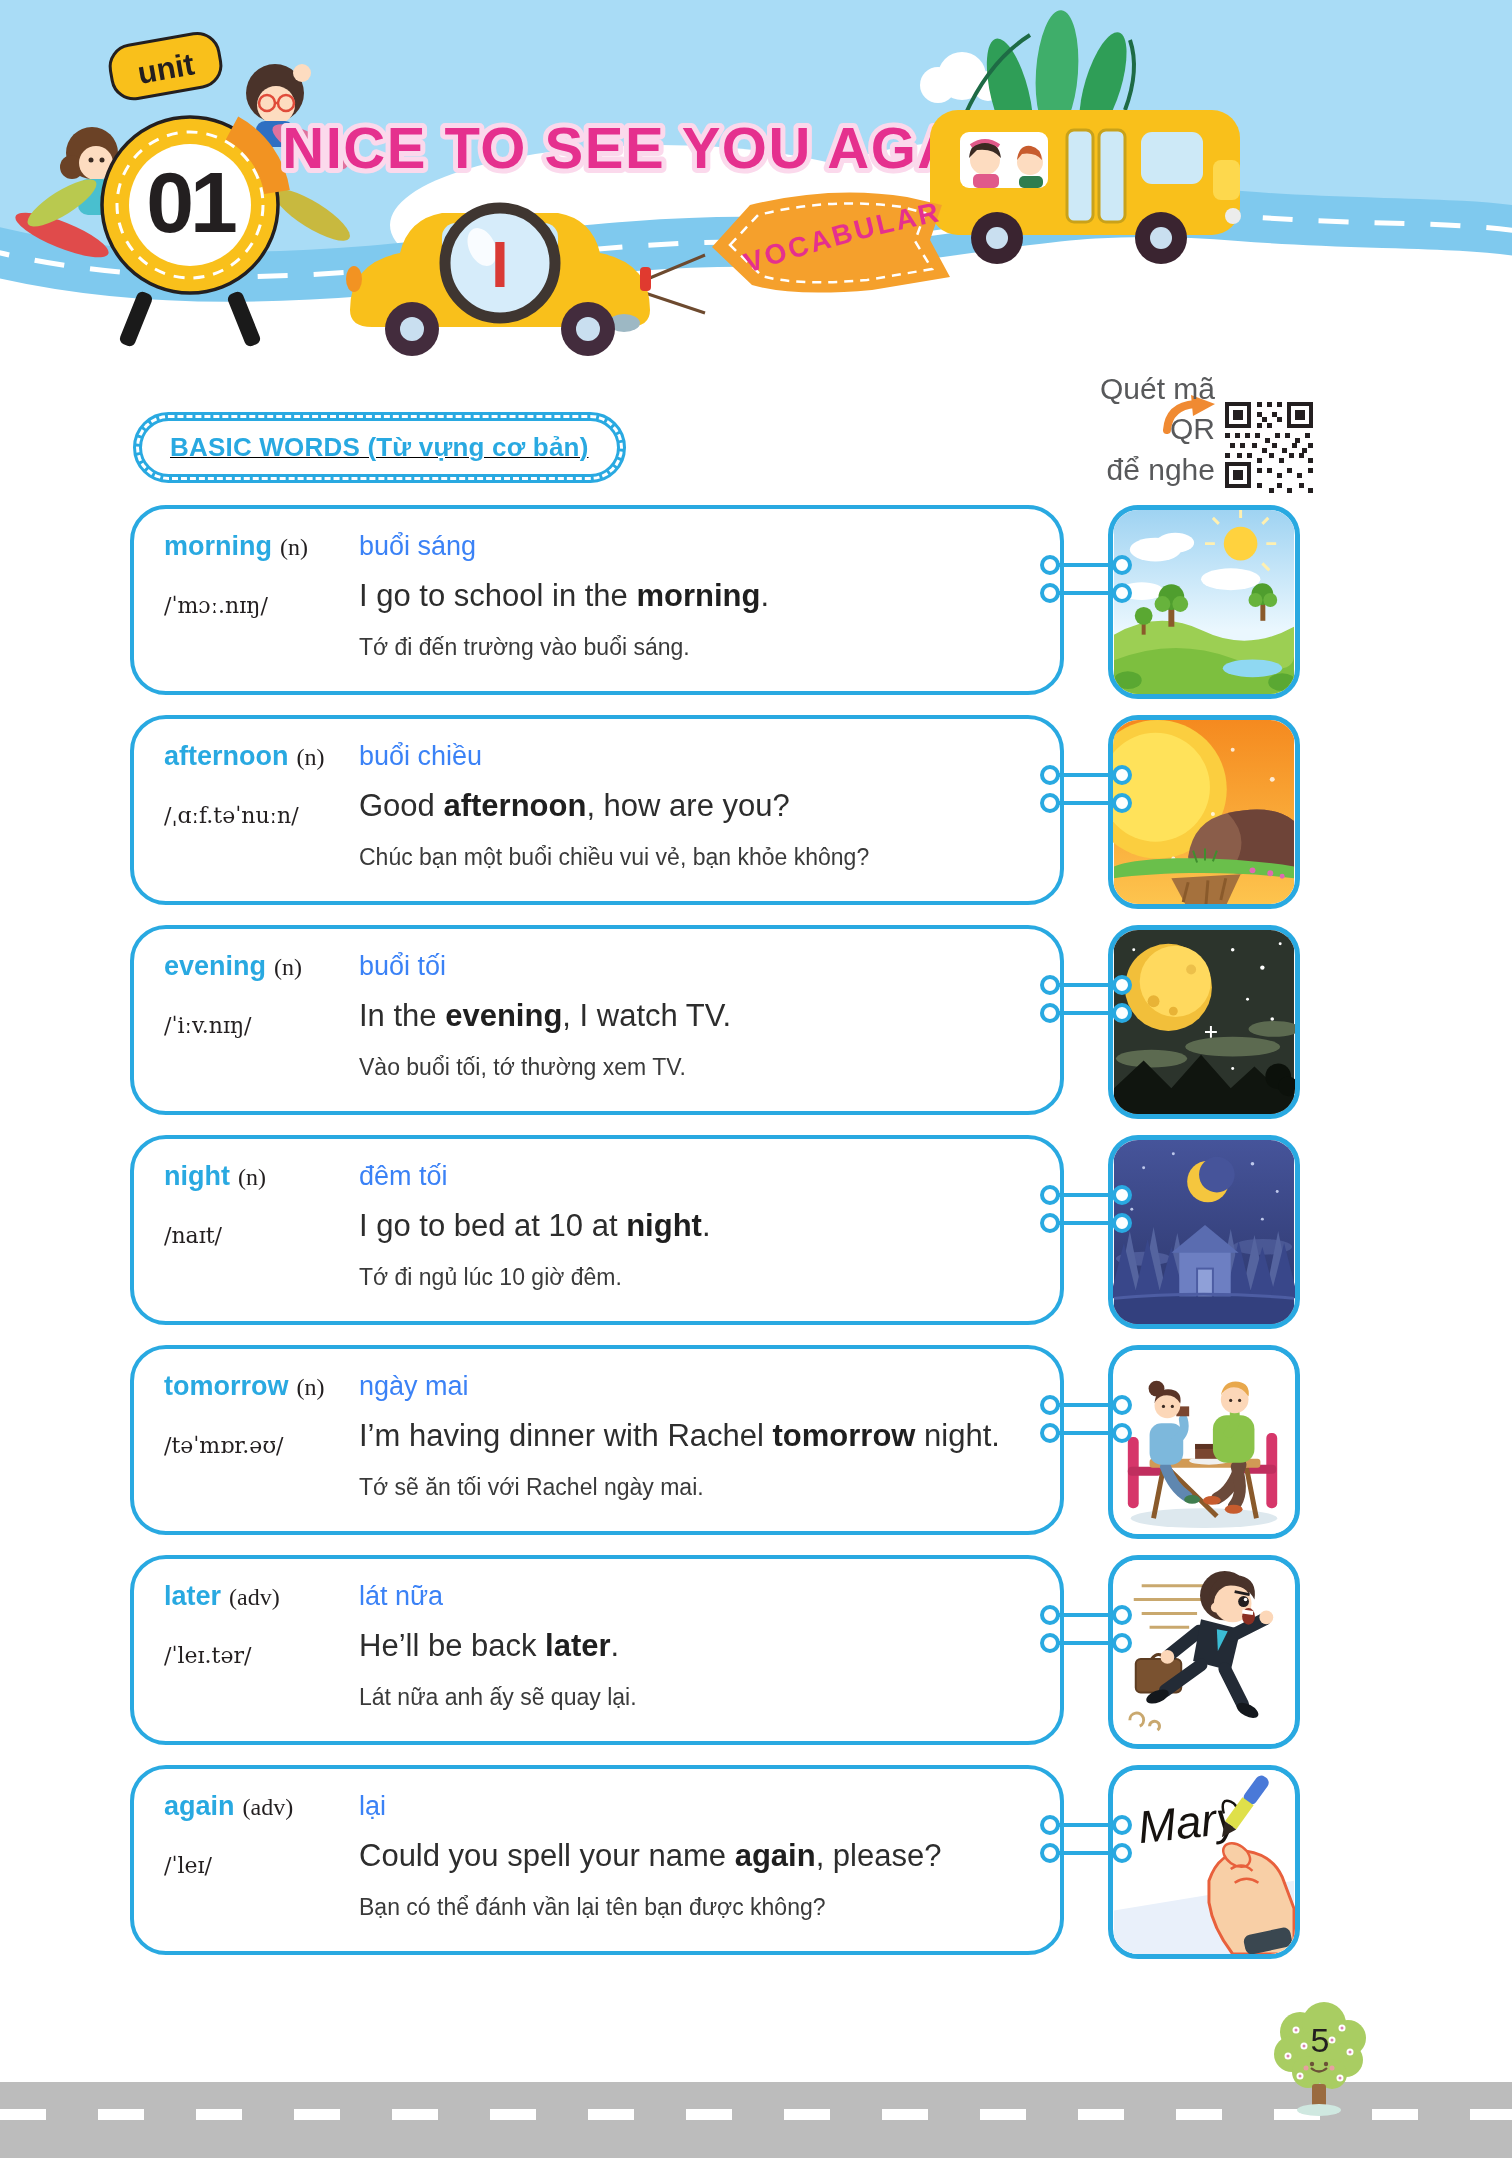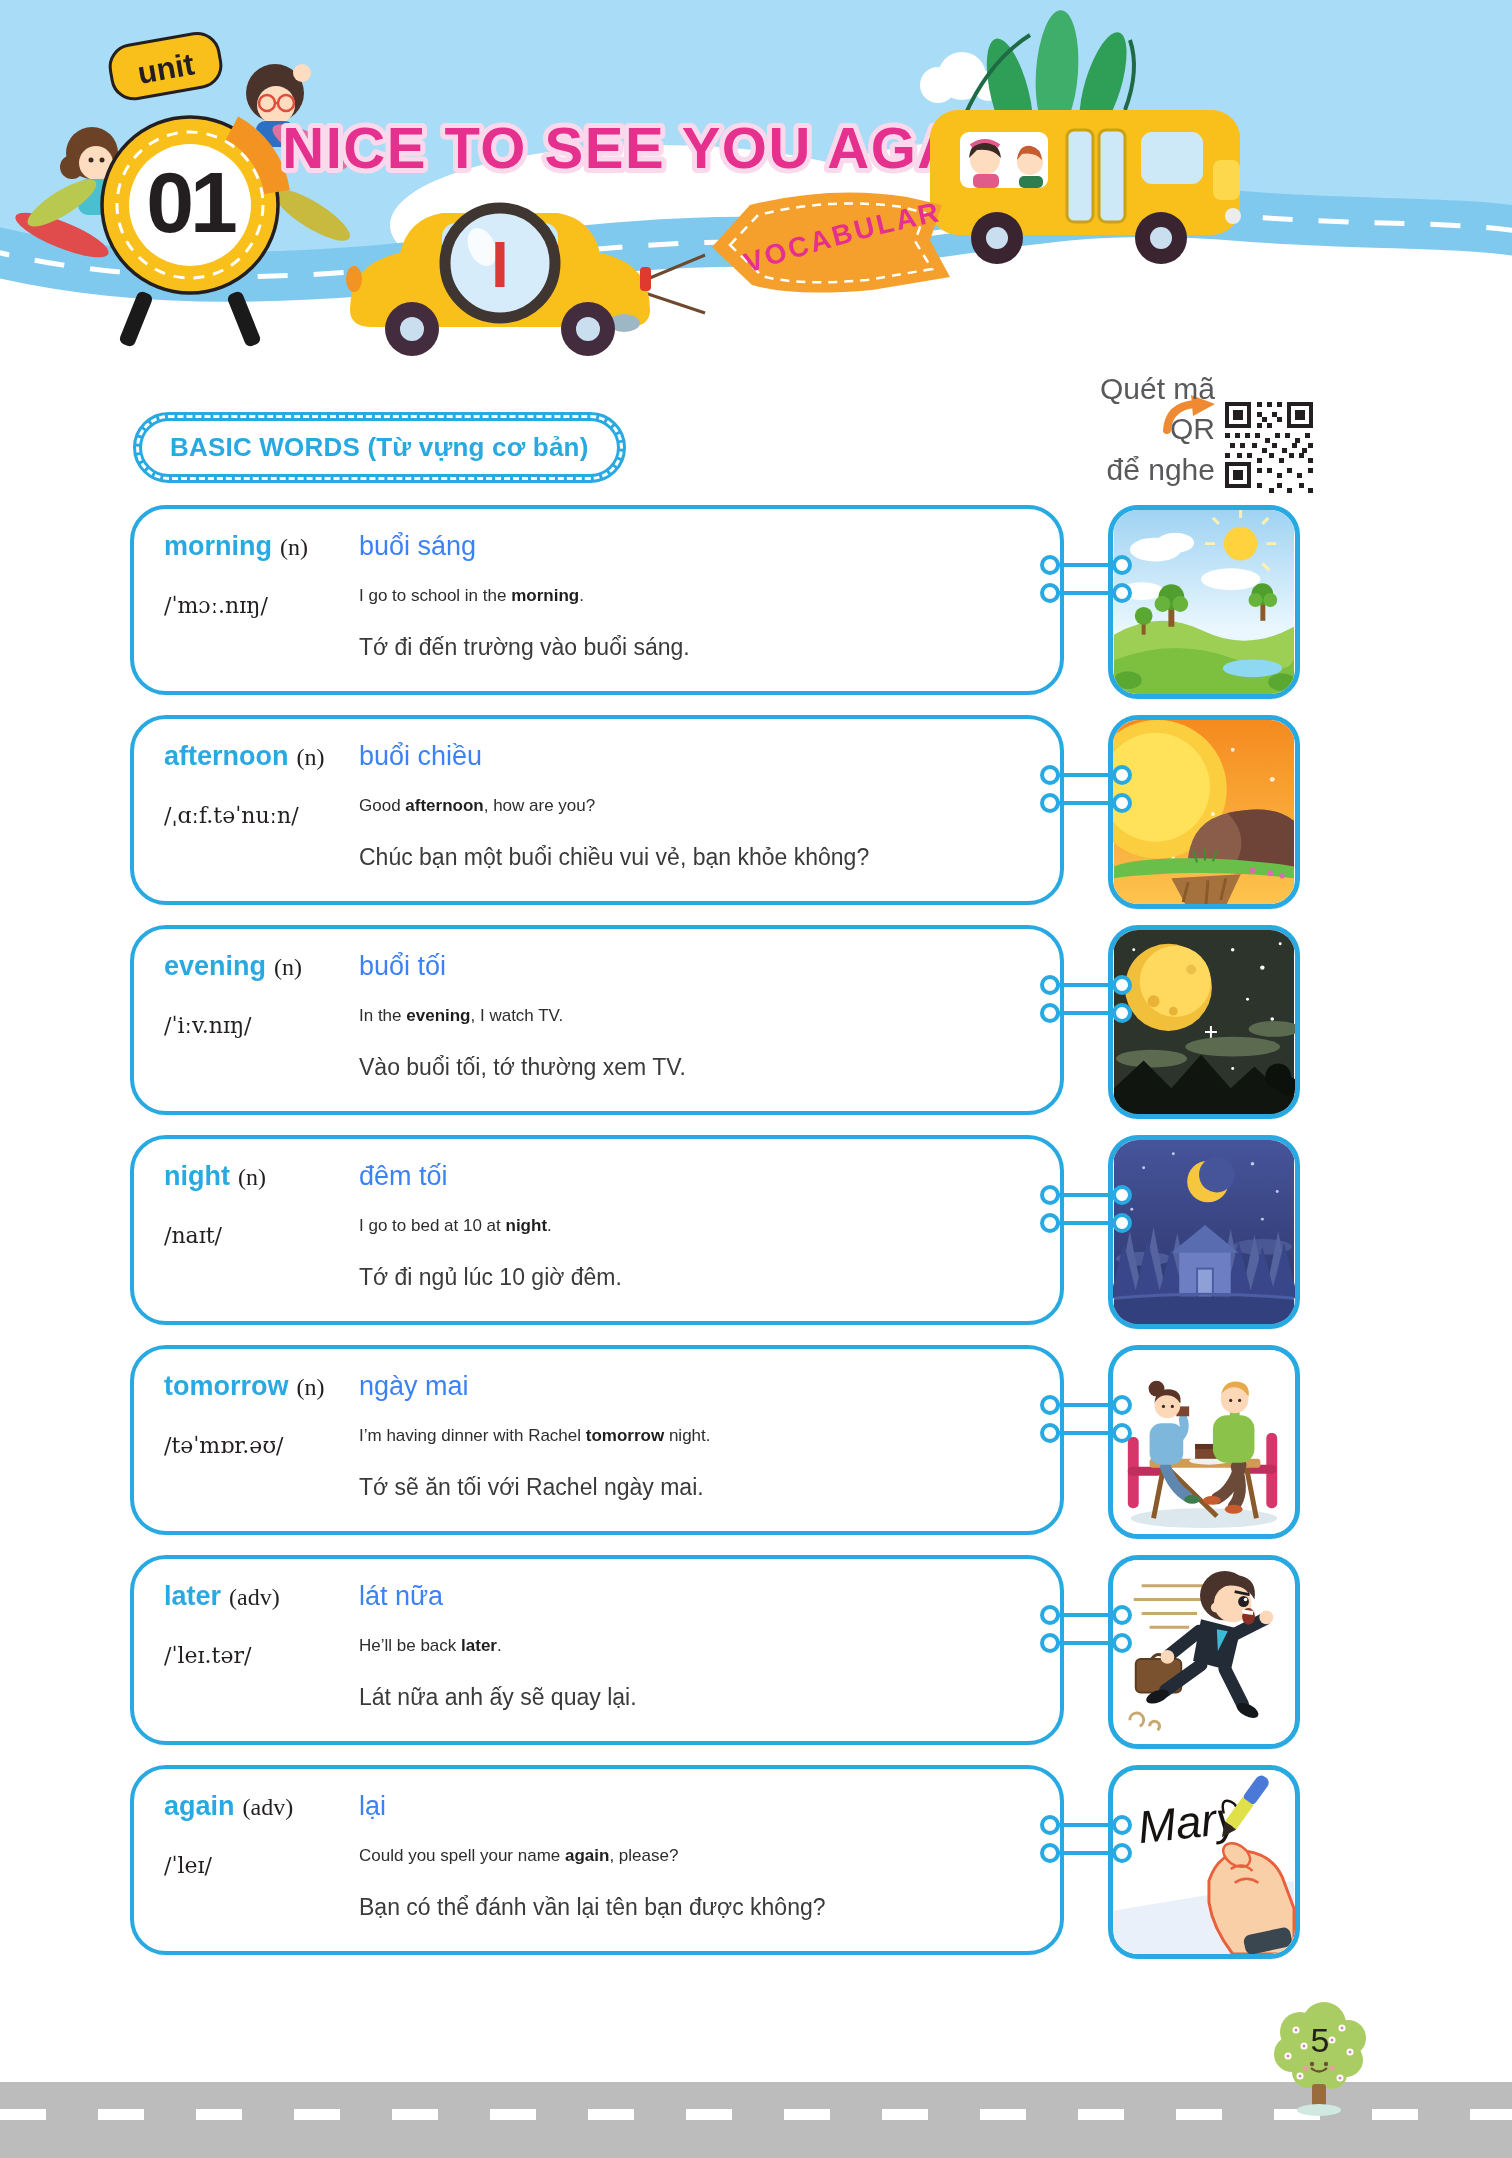--- a/index.html
+++ b/index.html
@@ -5,21 +5,21 @@
   html,body{margin:0;padding:0;background:#fff;}
   .page{position:relative;width:1512px;height:2158px;background:#fff;overflow:hidden;
         font-family:"Liberation Sans",sans-serif;}
   svg text{font-family:"Liberation Sans",sans-serif;}
 
   
   .header-svg{position:absolute;left:0;top:0;}
 
   
   .basic-words{position:absolute;left:133px;top:412px;background:#fff;
-    border:9px solid #29a9e1;border-radius:46px;padding:11px 28px;}
+    border:9px solid #29a9e1;border-radius:46px;padding:11px 28px;text-decoration:underline;}
   .basic-words::before{content:"";position:absolute;inset:-6px;border:3px dashed #fff;
     border-radius:46px;pointer-events:none;}
   .basic-words span{color:#29a9e1;font-weight:bold;font-size:26px;letter-spacing:.2px;}
 
   
   .qr-block{position:absolute;left:1093px;top:396px;display:flex;gap:10px;align-items:flex-start;}
   .qr-left{position:relative;width:122px;height:100px;}
   .qr-arrow{position:absolute;top:-2px;right:-4px;}
   .qr-caption{position:absolute;bottom:6px;right:0;text-align:right;color:#58595b;
     font-size:30px;line-height:1.35;}
@@ -30,21 +30,21 @@
   .vocab-row{display:flex;height:190px;position:relative;}
   .vocab-card{flex:1;background:#fff;border:4px solid #29a9e1;border-radius:36px;
     box-sizing:border-box;display:flex;padding:20px 24px 0 30px;}
   .card-left{width:195px;flex-shrink:0;}
   .word-line{line-height:34px;}
   .word{color:#29a9e1;font-weight:bold;font-size:27px;}
   .pos{color:#231f20;font-size:24px;margin-left:8px;font-family:"Liberation Serif",serif;}
   .ipa{margin-top:26px;font-size:22px;color:#231f20;font-family:"DejaVu Serif",serif;}
   .card-right{flex:1;}
   .meaning{color:#3b82f6;font-size:27px;line-height:34px;margin-bottom:16px;}
-  .example{color:#2d2d2d;font-size:17px;line-height:34px;margin-bottom:20px;}
+  .example{color:#2d2d2d;font-size:31px;line-height:34px;margin-bottom:20px;}
   .example b{font-weight:bold;color:#1f1f1f;}
   .translation{color:#3a3a3a;font-size:23px;line-height:29px;}
 
   .connector{width:96px;flex-shrink:0;margin:0 -26px;position:relative;z-index:3;}
   .connector svg{position:absolute;left:0;top:48px;}
 
   .vocab-image{width:192px;height:194px;flex-shrink:0;border:5px solid #29a9e1;
     border-radius:30px;overflow:hidden;background:#fff;box-sizing:border-box;}
   .vocab-image svg{display:block;}
 

